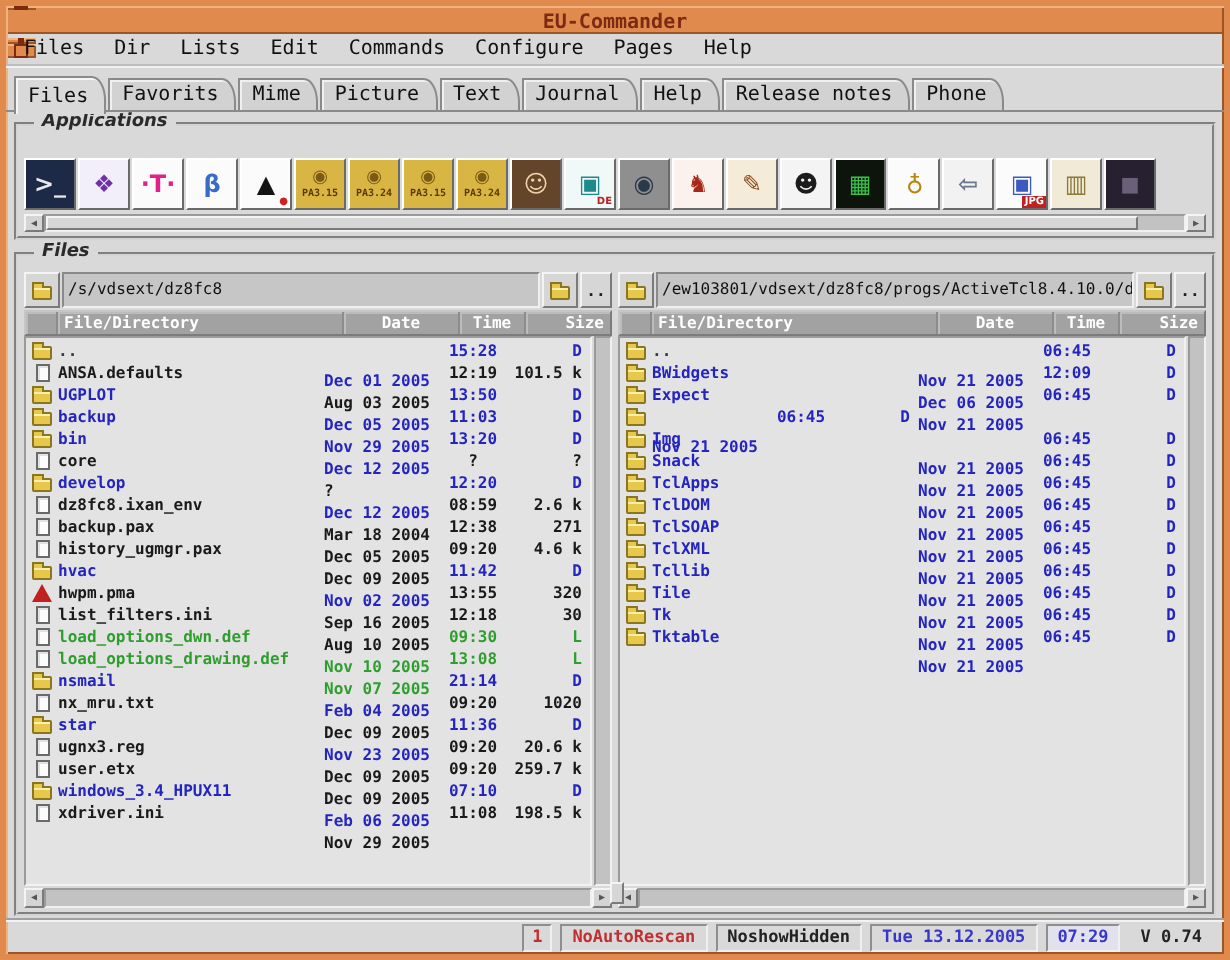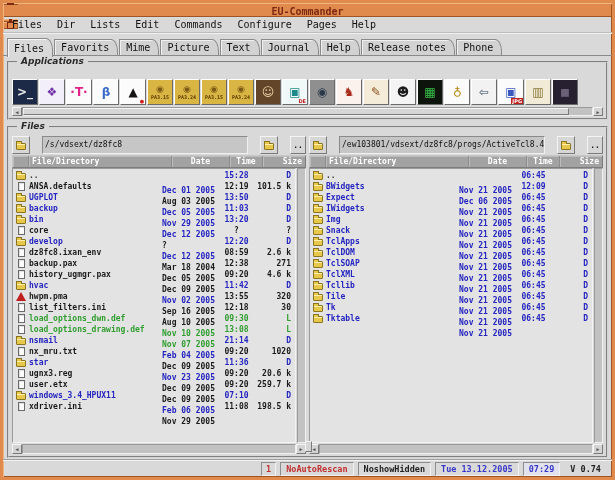--- a/index.html
+++ b/index.html
@@ -57,21 +57,21 @@
     font-size:5px;color:#555;border:1px solid;border-color:#f4f4f4 #7a7a7a #7a7a7a #f4f4f4;}
   .sb-trough{flex:1;background:#c2c2c2;border:1px solid;border-color:#9a9a9a #f0f0f0 #f0f0f0 #9a9a9a;padding:0;}
   .sb-thumb{height:100%;width:96%;background:#d6d6d6;
     border:1px solid;border-color:#f4f4f4 #7a7a7a #7a7a7a #f4f4f4;}
   .vscroll{width:9px;background:#c2c2c2;border:1px solid;border-color:#9a9a9a #f0f0f0 #f0f0f0 #9a9a9a;margin-left:1px;}
 
   
   .filesframe{flex:1;display:flex;flex-direction:column;padding:8px 3px 2px;margin-bottom:2px;}
   .panels{flex:1;display:flex;gap:3px;min-height:0;}
   .panel{flex:1;display:flex;flex-direction:column;min-width:0;}
-  .pathrow{height:18px;display:flex;gap:12px;margin-bottom:1px;}
+  .pathrow{height:18px;display:flex;gap:1px;margin-bottom:1px;}
   .mini-btn{width:18px;background:#d6d6d6;display:flex;align-items:center;justify-content:center;
     border:1px solid;border-color:#f4f4f4 #7a7a7a #7a7a7a #f4f4f4;cursor:pointer;}
   .updir-btn{width:16px;font:bold 8px "DejaVu Sans Mono",monospace;color:#222;}
   .path-entry{flex:1;background:#c6c6c6;border:1px solid;border-color:#8a8a8a #f0f0f0 #f0f0f0 #8a8a8a;
     font:8px "DejaVu Sans Mono",monospace;color:#101010;padding:3px 2px 0;white-space:nowrap;overflow:hidden;}
 
   .header-row{height:13px;display:flex;background:#a2a2a2;
     border:1px solid;border-color:#c6c6c6 #7c7c7c #7c7c7c #c6c6c6;}
   .h-cell{color:#fff;font:bold 8px "DejaVu Sans Mono",monospace;display:flex;align-items:center;
     border-right:1px solid #8c8c8c;box-shadow:inset 1px 1px 0 #bcbcbc;cursor:pointer;}
@@ -523,21 +523,20 @@
                 </span>
                 <span class="c-name">Expect</span>
                 <span class="c-date">Nov 21 2005</span>
                 <span class="c-time">06:45</span>
                 <span class="c-size">D</span>
               </div>
               <div class="frow dir">
                 <span class="c-icon">
                   <i class="fi fi-folder"></i>
                 </span>
-                <span class="c-name">IWidgets</span>
                 <span class="c-date">Nov 21 2005</span>
                 <span class="c-time">06:45</span>
                 <span class="c-size">D</span>
               </div>
               <div class="frow dir">
                 <span class="c-icon">
                   <i class="fi fi-folder"></i>
                 </span>
                 <span class="c-name">Img</span>
                 <span class="c-date">Nov 21 2005</span>

